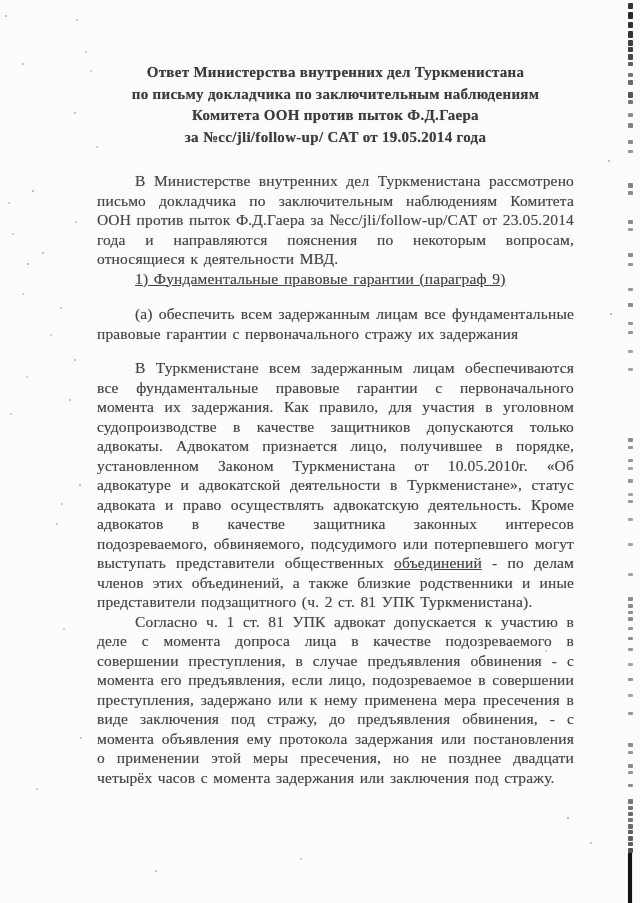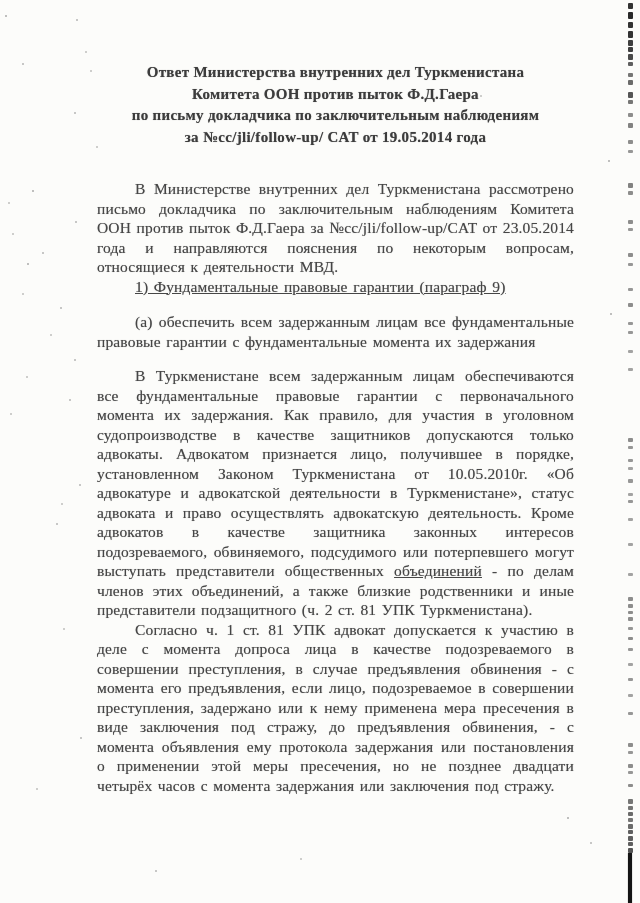--- a/index.html
+++ b/index.html
@@ -28,21 +28,21 @@
     font-size:15.5px;
     line-height:19.5px;
     text-align:justify;
     text-align-last:left;
     text-indent:38px;
     letter-spacing:0.15px;
     word-spacing:1.5px;
     color:#464646;
     text-shadow:0 0 0.8px rgba(90,90,90,0.6);
   }
-  .intro   { margin-top:31px; }
+  .intro   { margin-top:23px; }
   .heading { }
   .heading .u { text-decoration:underline; }
   .subitem { margin-top:16px; }
   .body1   { margin-top:15px; }
   .uw { text-decoration:underline;font-family:Liberation Serif, serif; }
   
   .edge-marks { position:absolute; top:0; right:0; width:14px; height:100%; }
   .dash { position:absolute; right:7px; width:5px; background:#1d1d1d; border-radius:1px; }
   .edge-bar {
     position:absolute; right:8px; top:853px; bottom:0; width:4px;
@@ -73,30 +73,30 @@
 </style>
 </head>
 <body>
 
 <div class="page">
 
   <div class="content">
 
     <div class="doc-title">
       <div>Ответ Министерства внутренних дел Туркменистана</div>
+      <div>по письму докладчика по заключительным наблюдениям</div>
       <div>Комитета ООН против пыток Ф.Д.Гаера</div>
-      <div>по письму докладчика по заключительным наблюдениям</div>
       <div>за №cc/jli/follow-up/ CAT от 19.05.2014 года</div>
     </div>
 
     <p class="para intro">В Министерстве внутренних дел Туркменистана рассмотрено письмо докладчика по заключительным наблюдениям Комитета ООН против пыток Ф.Д.Гаера за №cc/jli/follow-up/CAT от 23.05.2014 года и направляются пояснения по некоторым вопросам, относящиеся к деятельности МВД.</p>
 
     <p class="para heading"><span class="u">1) Фундаментальные правовые гарантии (параграф 9)</span></p>
 
-    <p class="para subitem">(а) обеспечить всем задержанным лицам все фундаментальные правовые гарантии с фундаментальные момента их задержания</p>
+    <p class="para subitem">(а) обеспечить всем задержанным лицам все фундаментальные правовые гарантии с первоначального стражу их задержания</p>
 
     <p class="para body1"><span>В Туркменистане всем задержанным лицам обеспечиваются все фундаментальные правовые гарантии с первоначального момента их задержания. Как правило, для участия в уголовном судопроизводстве в качестве защитников допускаются только адвокаты. Адвокатом признается лицо, получившее в порядке, установленном Законом Туркменистана от 10.05.2010г. «Об адвокатуре и адвокатской деятельности в Туркменистане», статус адвоката и право осуществлять адвокатскую деятельность. Кроме адвокатов в качестве защитника законных интересов подозреваемого, обвиняемого, подсудимого или потерпевшего могут выступать представители общественных </span><span class="uw">объединений</span><span> - по делам членов этих объединений, а также близкие родственники и иные представители подзащитного (ч. 2 ст. 81 УПК Туркменистана).</span></p>
 
     <p class="para body2">Согласно ч. 1 ст. 81 УПК адвокат допускается к участию в деле с момента допроса лица в качестве подозреваемого в совершении преступления, в случае предъявления обвинения - с момента его предъявления, если лицо, подозреваемое в совершении преступления, задержано или к нему применена мера пресечения в виде заключения под стражу, до предъявления обвинения, - с момента объявления ему протокола задержания или постановления о применении этой меры пресечения, но не позднее двадцати четырёх часов с момента задержания или заключения под стражу.</p>
 
   </div>
 
   <div class="edge-marks">
       <div class="dash" style="top: 3px; height: 6px; opacity: 0.9;"></div>
       <div class="dash" style="top: 12px; height: 7px; opacity: 0.95;"></div>

